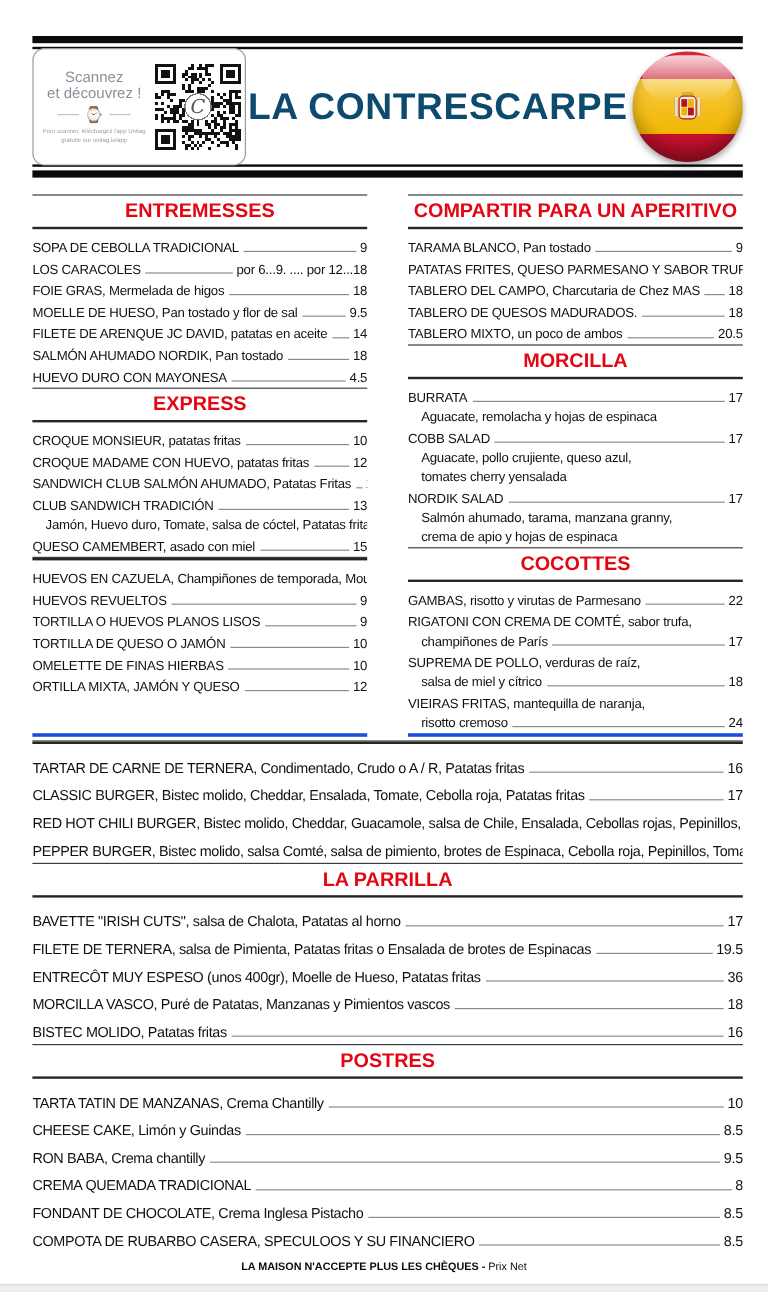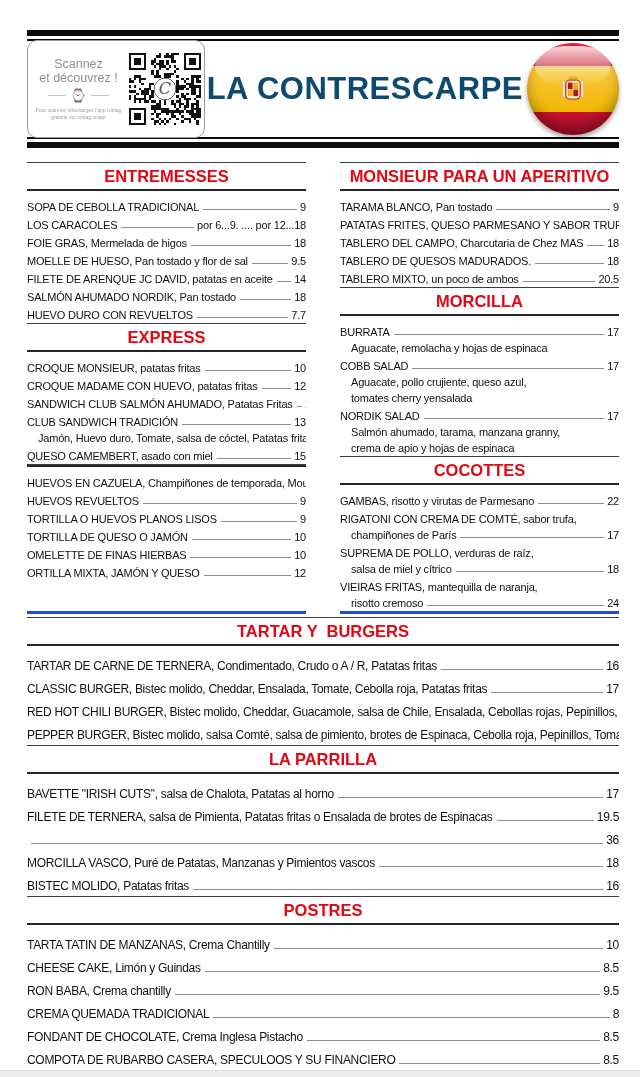--- a/index.html
+++ b/index.html
@@ -400,23 +400,23 @@
             <span class="txt">FILETE DE ARENQUE JC DAVID, patatas en aceite</span>
             <span class="lead"></span>
             <span class="price">14</span>
           </div>
           <div class="row">
             <span class="txt">SALMÓN AHUMADO NORDIK, Pan tostado</span>
             <span class="lead"></span>
             <span class="price">18</span>
           </div>
           <div class="row">
-            <span class="txt">HUEVO DURO CON REVUELTOS</span>
-            <span class="lead"></span>
-            <span class="price">7.7</span>
+            <span class="txt">HUEVO DURO CON MAYONESA</span>
+            <span class="lead"></span>
+            <span class="price">4.5</span>
           </div>
         </section>
         <section class="sec">
           <div class="rule1"></div>
           <div class="sec-title">EXPRESS</div>
           <div class="rule2"></div>
           <div class="row">
             <span class="txt">CROQUE MONSIEUR, patatas fritas</span>
             <span class="lead"></span>
             <span class="price">10</span>
@@ -474,21 +474,21 @@
           <div class="row">
             <span class="txt">ORTILLA MIXTA, JAMÓN Y QUESO</span>
             <span class="lead"></span>
             <span class="price">12</span>
           </div>
         </section>
       </div>
     <div class="col" id="col-right">
         <section class="sec">
           <div class="rule1"></div>
-          <div class="sec-title">MONSIEUR PARA UN APERITIVO</div>
+          <div class="sec-title">COMPARTIR PARA UN APERITIVO</div>
           <div class="rule2"></div>
           <div class="row">
             <span class="txt">TARAMA BLANCO, Pan tostado</span>
             <span class="lead"></span>
             <span class="price">9</span>
           </div>
           <div class="row">
             <span class="txt">PATATAS FRITES, QUESO PARMESANO Y SABOR TRUFA.</span>
           </div>
           <div class="row">
@@ -575,21 +575,20 @@
             <span class="lead"></span>
             <span class="price">24</span>
           </div>
         </section>
       </div>
   </div>
 
   <div class="fullwrap" id="col-full">
       <section class="sec fullsec">
         <div class="rule1"></div>
-        <div class="sec-title">TARTAR Y  BURGERS</div>
         <div class="rule2"></div>
         <div class="row full">
           <span class="txt">TARTAR DE CARNE DE TERNERA, Condimentado, Crudo o A / R, Patatas fritas</span>
           <span class="lead"></span>
           <span class="price">16</span>
         </div>
         <div class="row full">
           <span class="txt">CLASSIC BURGER, Bistec molido, Cheddar, Ensalada, Tomate, Cebolla roja, Patatas fritas</span>
           <span class="lead"></span>
           <span class="price">17</span>
@@ -609,20 +608,21 @@
           <span class="txt">BAVETTE "IRISH CUTS", salsa de Chalota, Patatas al horno</span>
           <span class="lead"></span>
           <span class="price">17</span>
         </div>
         <div class="row full">
           <span class="txt">FILETE DE TERNERA, salsa de Pimienta, Patatas fritas o Ensalada de brotes de Espinacas</span>
           <span class="lead"></span>
           <span class="price">19.5</span>
         </div>
         <div class="row full">
+          <span class="txt">ENTRECÔT MUY ESPESO (unos 400gr), Moelle de Hueso, Patatas fritas</span>
           <span class="lead"></span>
           <span class="price">36</span>
         </div>
         <div class="row full">
           <span class="txt">MORCILLA VASCO, Puré de Patatas, Manzanas y Pimientos vascos</span>
           <span class="lead"></span>
           <span class="price">18</span>
         </div>
         <div class="row full">
           <span class="txt">BISTEC MOLIDO, Patatas fritas</span>

